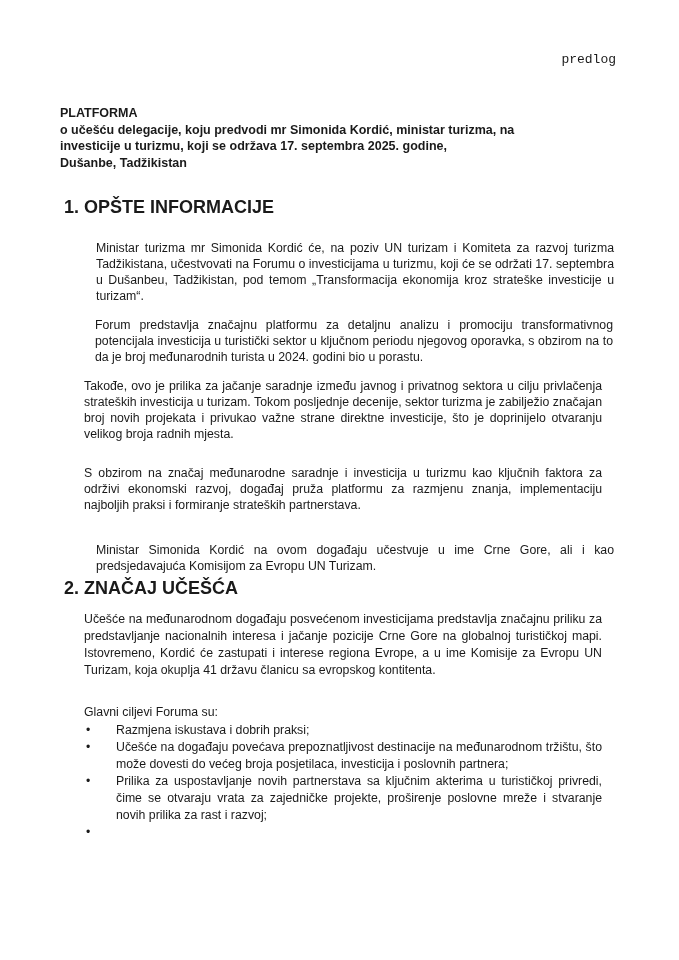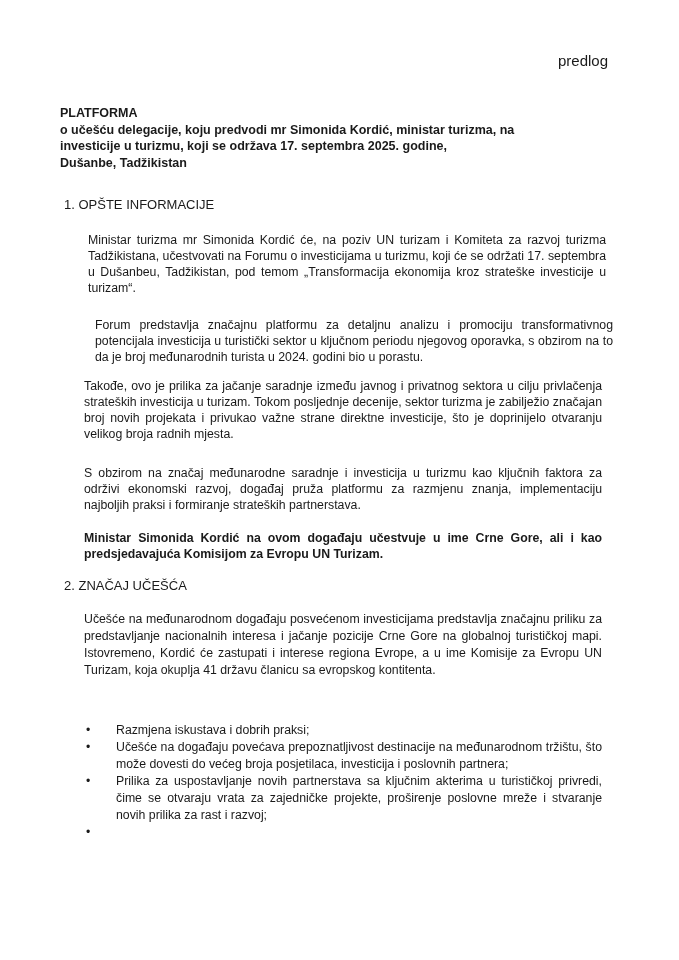--- a/index.html
+++ b/index.html
@@ -1,22 +1,22 @@
 <!DOCTYPE html>
 <html><head>
 <meta charset="utf-8">
 <style>
   html, body { margin: 0; padding: 0; background: #ffffff; }
   body { width: 679px; height: 960px; position: relative; overflow: hidden;
          font-family: "Liberation Sans", sans-serif; color: #1a1a1a; }
   .page { position: absolute; left: 0; top: 0; width: 679px; height: 960px; }
-  .predlog { position: absolute; top: 52px; right: 71px; font-size: 15px; }
+  .predlog { position: absolute; top: 52px; right: 63px; font-size: 13px; font-family: Liberation Mono, monospace; }
   .title-block { position: absolute; top: 105px; left: 60px; width: 560px; text-align: left;
                  font-weight: bold; font-size: 12.5px; line-height: 16.5px; }
-  .section-h { position: absolute; left: 64px; font-weight: normal; font-size: 13px; text-align: center; }
+  .section-h { position: absolute; left: 64px; font-weight: bold; font-size: 18px; text-align: center; }
   .para { position: absolute; left: 84px; width: 518px; font-size: 12.3px; line-height: 16px;
           text-align: justify; }
   .bullets { position: absolute; left: 84px; width: 518px; font-size: 12.3px; line-height: 16px; margin: 0; padding: 0; list-style: none; }
   .bullets li { position: relative; padding-left: 32px; text-align: justify; }
   .bullets li .dot { position: absolute; left: 2px; top: 0; }
 </style>
 </head>
 <body>
 
 <div class="page">
@@ -24,29 +24,30 @@
 
   <div class="title-block">
     <div>PLATFORMA</div>
     <div>o učešću delegacije, koju predvodi mr Simonida Kordić, ministar turizma, na</div>
     <div>investicije u turizmu, koji se održava 17. septembra 2025. godine,</div>
     <div>Dušanbe, Tadžikistan</div>
   </div>
 
   <div class="section-h" style="top:197px;">1. OPŠTE INFORMACIJE</div>
 
-  <p class="para" style="top:228px;margin:4px;">Ministar turizma mr Simonida Kordić će, na poziv UN turizam i Komiteta za razvoj turizma Tadžikistana, učestvovati na Forumu o investicijama u turizmu, koji će se održati 17. septembra u Dušanbeu, Tadžikistan, pod temom „Transformacija ekonomija kroz strateške investicije u turizam“.</p>
+  <p class="para" style="top:228px;margin:12px;">Ministar turizma mr Simonida Kordić će, na poziv UN turizam i Komiteta za razvoj turizma Tadžikistana, učestvovati na Forumu o investicijama u turizmu, koji će se održati 17. septembra u Dušanbeu, Tadžikistan, pod temom „Transformacija ekonomija kroz strateške investicije u turizam“.</p>
   <p class="para" style="top:306px;margin:11px;">Forum predstavlja značajnu platformu za detaljnu analizu i promociju transformativnog potencijala investicija u turistički sektor u ključnom periodu njegovog oporavka, s obzirom na to da je broj međunarodnih turista u 2024. godini bio u porastu.</p>
   <p class="para" style="top:378px;margin:0;">Takođe, ovo je prilika za jačanje saradnje između javnog i privatnog sektora u cilju privlačenja strateških investicija u turizam. Tokom posljednje decenije, sektor turizma je zabilježio značajan broj novih projekata i privukao važne strane direktne investicije, što je doprinijelo otvaranju velikog broja radnih mjesta.</p>
   <p class="para" style="top:465px;margin:0;">S obzirom na značaj međunarodne saradnje i investicija u turizmu kao ključnih faktora za održivi ekonomski razvoj, događaj pruža platformu za razmjenu znanja, implementaciju najboljih praksi i formiranje strateških partnerstava.</p>
-  <p class="para" style="top:530px;margin:0;font-weight:bold;">Ministar Simonida Kordić na ovom događaju učestvuje u ime Crne Gore, ali i kao predsjedavajuća Komisijom za Evropu UN Turizam.</p>
+  <p class="para" style="top:530px;margin:12px;">Ministar Simonida Kordić na ovom događaju učestvuje u ime Crne Gore, ali i kao predsjedavajuća Komisijom za Evropu UN Turizam.</p>
 
   <div class="section-h" style="top:578px;">2. ZNAČAJ UČEŠĆA</div>
 
   <p class="para" style="top:611px;margin:0;line-height:17px;">Učešće na međunarodnom događaju posvećenom investicijama predstavlja značajnu priliku za predstavljanje nacionalnih interesa i jačanje pozicije Crne Gore na globalnoj turističkoj mapi. Istovremeno, Kordić će zastupati i interese regiona Evrope, a u ime Komisije za Evropu UN Turizam, koja okuplja 41 državu članicu sa evropskog kontitenta.</p>
+  <p class="para" style="top:704px;margin:0;">Glavni ciljevi Foruma su:</p>
 
   <ul class="bullets" style="top:722px;line-height:17px;">
     <li><span class="dot">•</span><span>Razmjena iskustava i dobrih praksi;</span></li>
     <li><span class="dot">•</span><span>Učešće na događaju povećava prepoznatljivost destinacije na međunarodnom tržištu, što može dovesti do većeg broja posjetilaca, investicija i poslovnih partnera;</span></li>
     <li><span class="dot">•</span><span>Prilika za uspostavljanje novih partnerstava sa ključnim akterima u turističkoj privredi, čime se otvaraju vrata za zajedničke projekte, proširenje poslovne mreže i stvaranje novih prilika za rast i razvoj;</span></li>
     <li><span class="dot">•</span></li>
   </ul>
 </div>
 
 </body></html>

